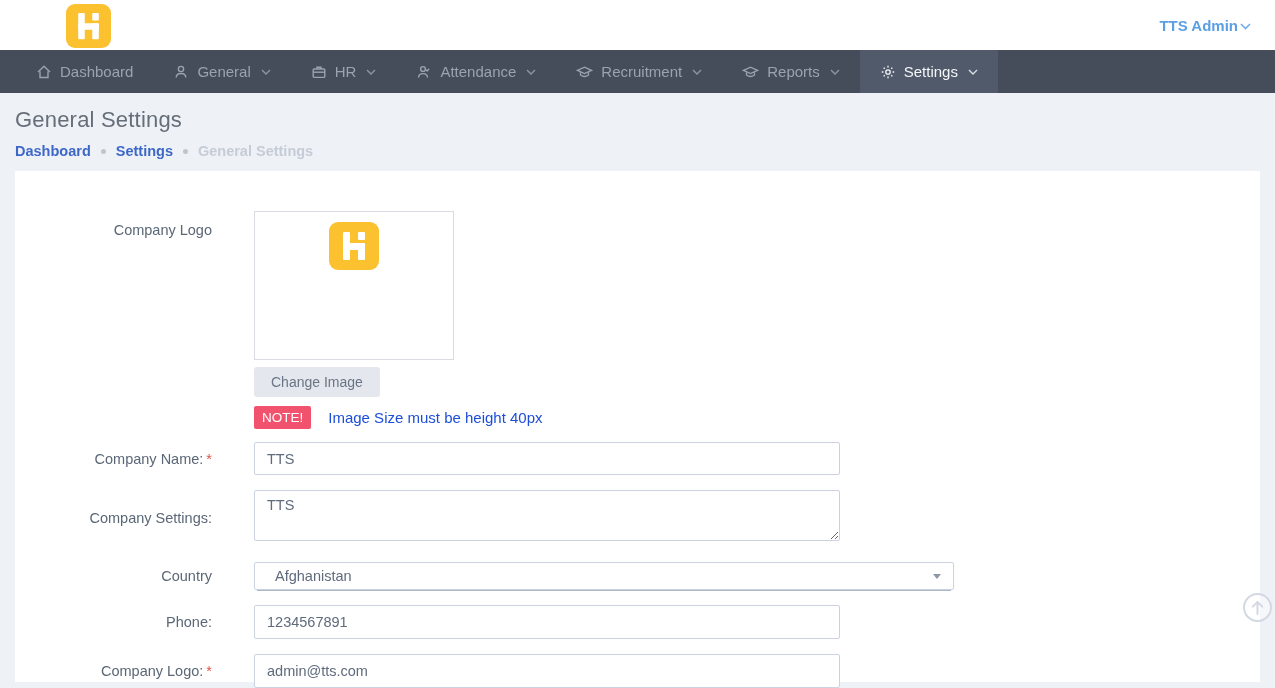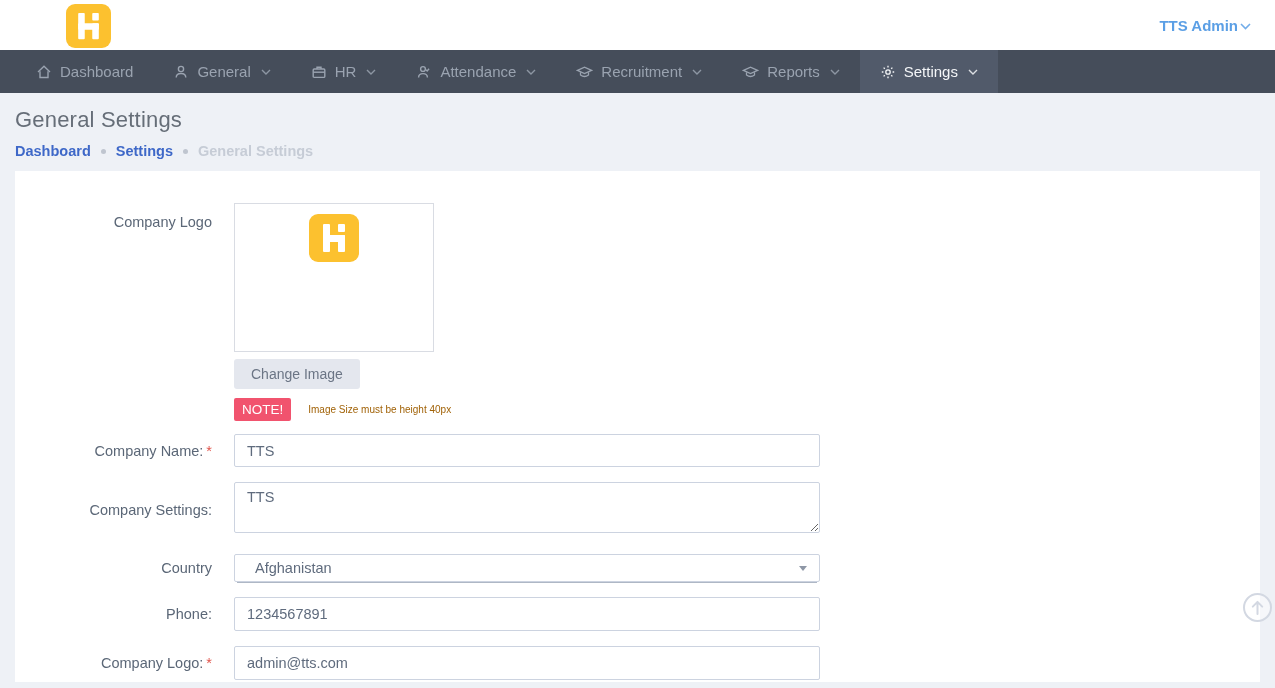--- a/index.html
+++ b/index.html
@@ -47,28 +47,28 @@
   .breadcrumb .crumb-link { color:#3e68c8; cursor:pointer; font-weight:600; }
   .breadcrumb .crumb-current { color:#c6ccd6; font-weight:600; }
   .crumb-dot {
     width:5px; height:5px; border-radius:50%; background:#bfc5cf;
     display:inline-block; margin:0 10px;
   }
 
   
   .card {
     background:#ffffff; margin:12px 15px 0 15px;
-    height:511px; padding-top:32px;
+    height:511px; padding-top:40px;
   }
   .form-row { display:flex; }
   .form-label {
     width:197px; text-align:right; color:#5b6777; font-size:14.5px;
     flex:0 0 197px;
   }
-  .form-field { margin-left:22px; width:586px; }
+  .form-field { margin-left:42px; width:586px; }
   .row-center { align-items:center; }
   .row-top .form-label { padding-top:11px; }
   .req { color:#e0534a; margin-left:3px; }
 
   .logo-preview {
     width:200px; height:149px; border:1px solid #d9dce3; background:#fff;
     display:flex; justify-content:center; padding-top:10px;
   }
   .logo-preview .brand-logo { width:50px; height:48px; margin:0; }
 
@@ -76,34 +76,34 @@
     margin-top:7px; display:inline-block;
     background:#e4e7ee; color:#6b7585; font-size:14px;
     border:none; border-radius:3px; padding:7px 17px; cursor:pointer;
     font-family:inherit;
   }
   .note-line { margin-top:9px; display:flex; align-items:center;gap:8px; }
   .note-badge {
     background:#f1536e; color:#ffffff; font-size:13.5px;
     padding:4px 8px; border-radius:2px; display:inline-block;
   }
-  .note-text { color:#a16207; font-size:10px; margin-left:9px; }
+  .note-text { color:#1d4ed8; font-size:15px; margin-left:9px; }
 
   .text-input {
     width:586px; height:33px; border:1px solid #ccd3e0; border-radius:2px;
     padding:0 12px; font-size:14.5px; color:#5f6b7d; background:#fff;
     font-family:inherit; outline:none;
   }
   .textarea-input {
     width:586px; height:51px; border:1px solid #ccd3e0; border-radius:2px;
     padding:6px 12px; font-size:14.5px; color:#5f6b7d; background:#fff;
     font-family:inherit; outline:none; resize:both;
   }
   .select-box {
-    width:586px; height:28px; border:1px solid #ccd3e0; border-radius:2px;
+    width:700px; height:28px; border:1px solid #ccd3e0; border-radius:2px;
     display:flex; align-items:center; background:#fff; cursor:pointer;
     position:relative;
     box-shadow:0 4px 0 -3px #aeb7c5;
   }
   .select-box .select-value { color:#5f6b7d; font-size:14.5px; padding-left:20px; }
   .select-arrow {
     position:absolute; right:12px; top:11px;
     width:0; height:0; border-left:4.5px solid transparent;
     border-right:4.5px solid transparent; border-top:5px solid #8e97a6;
   }

